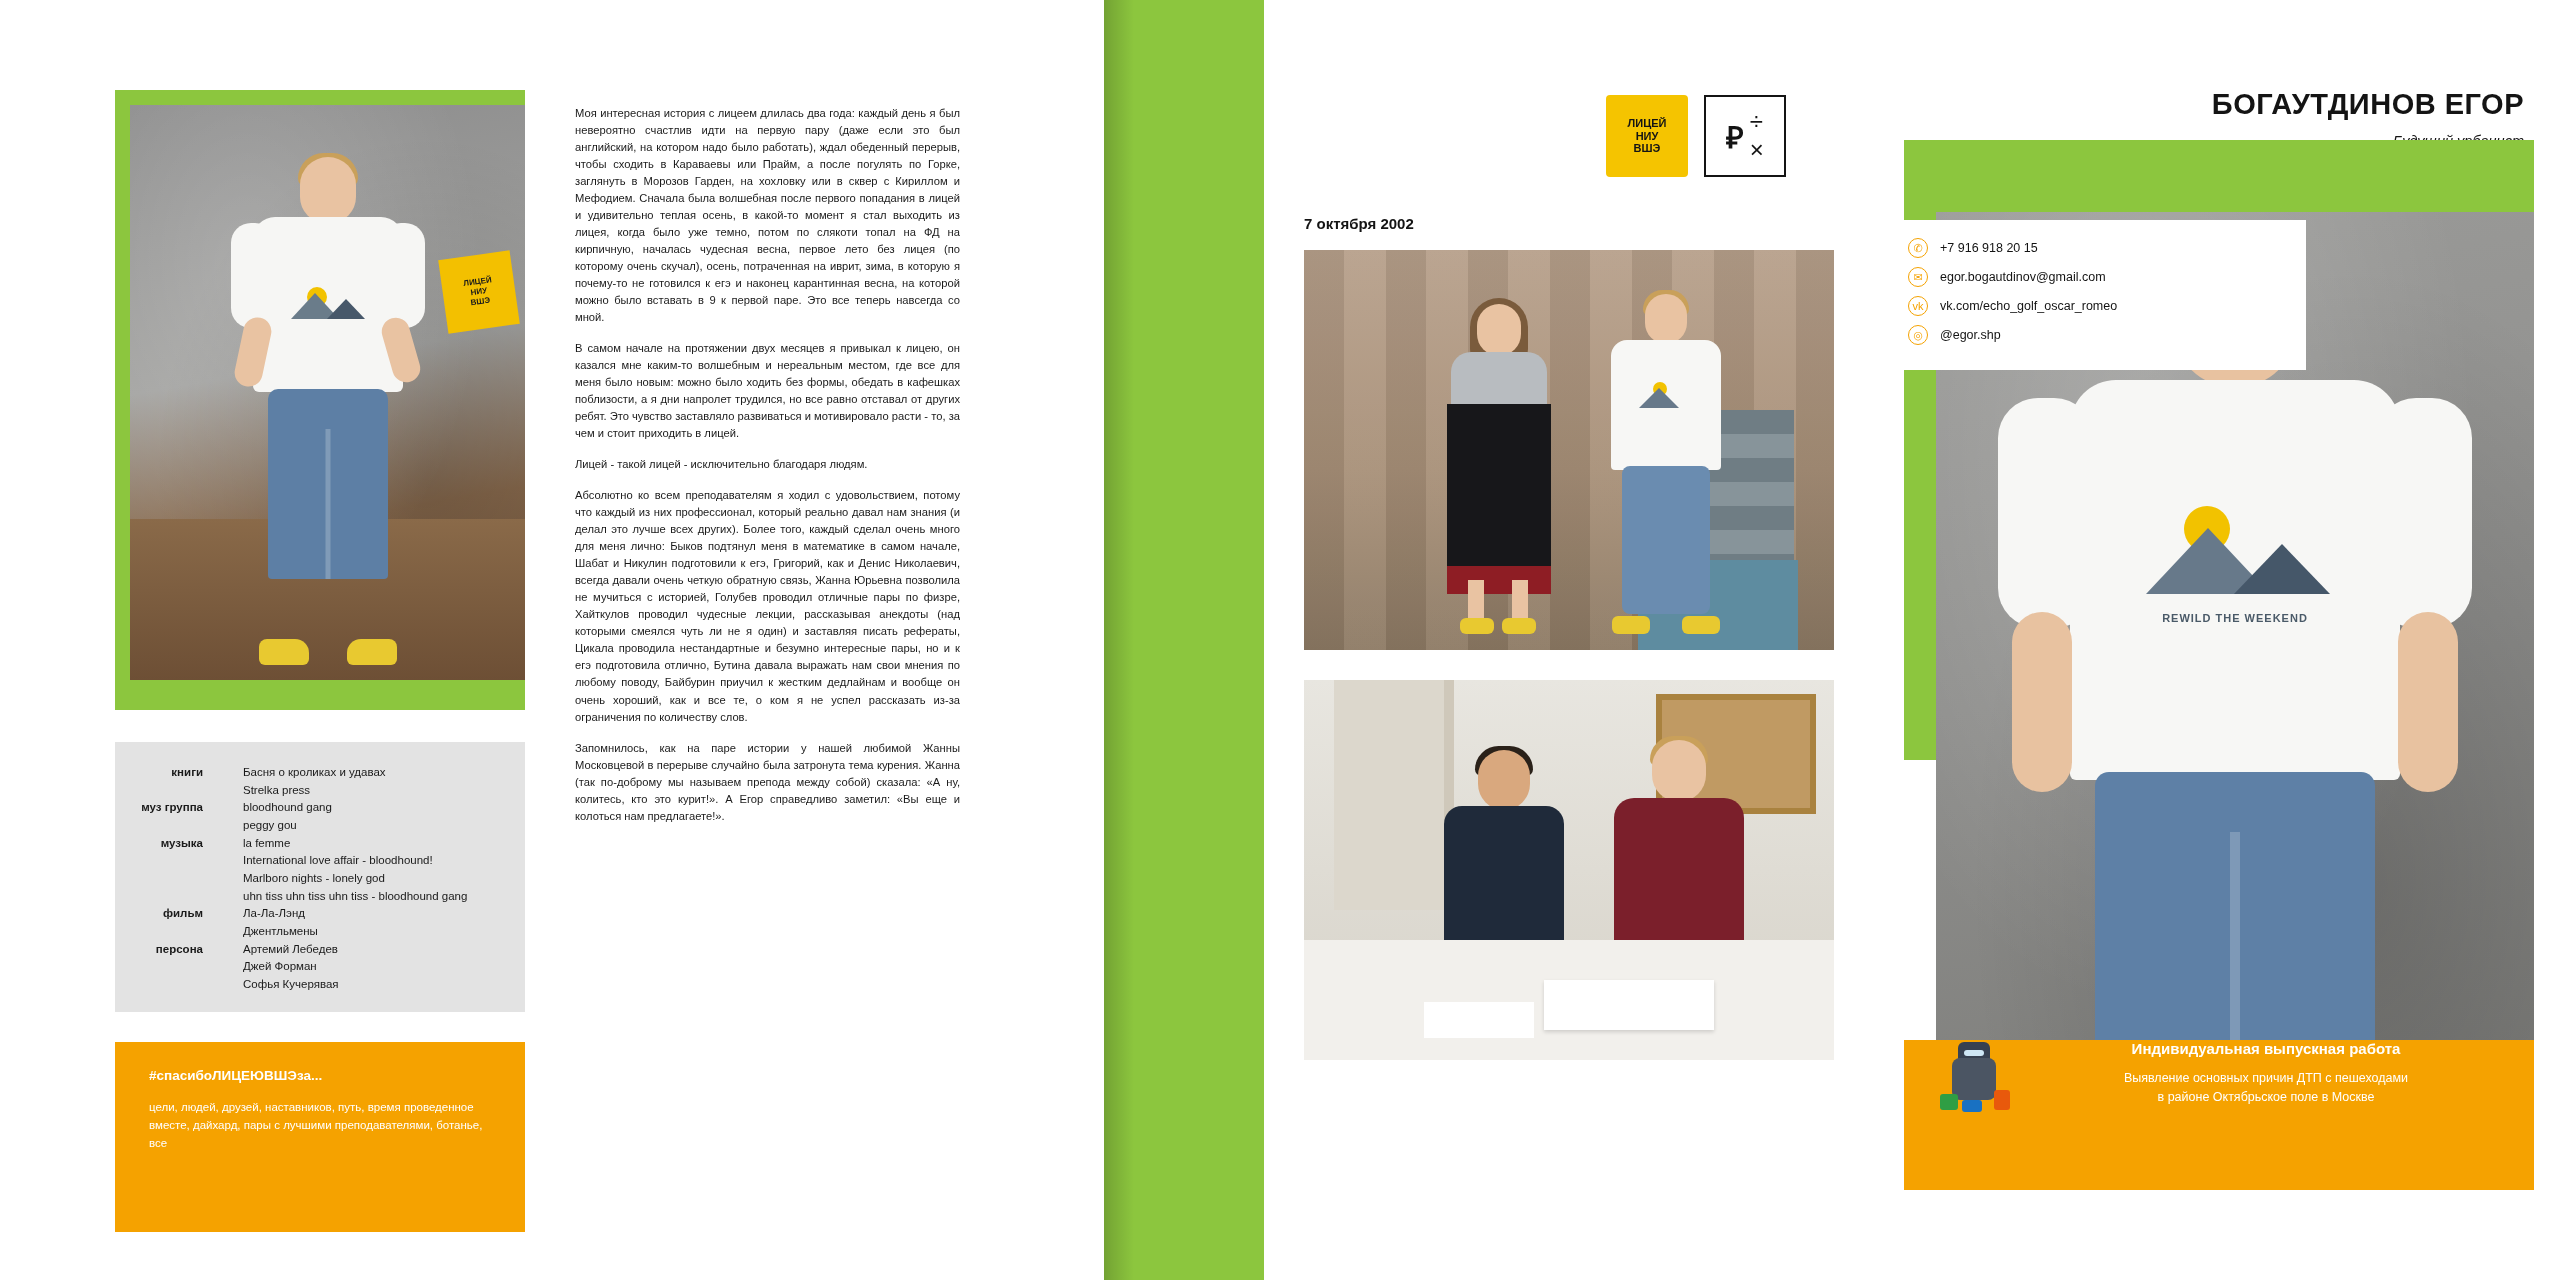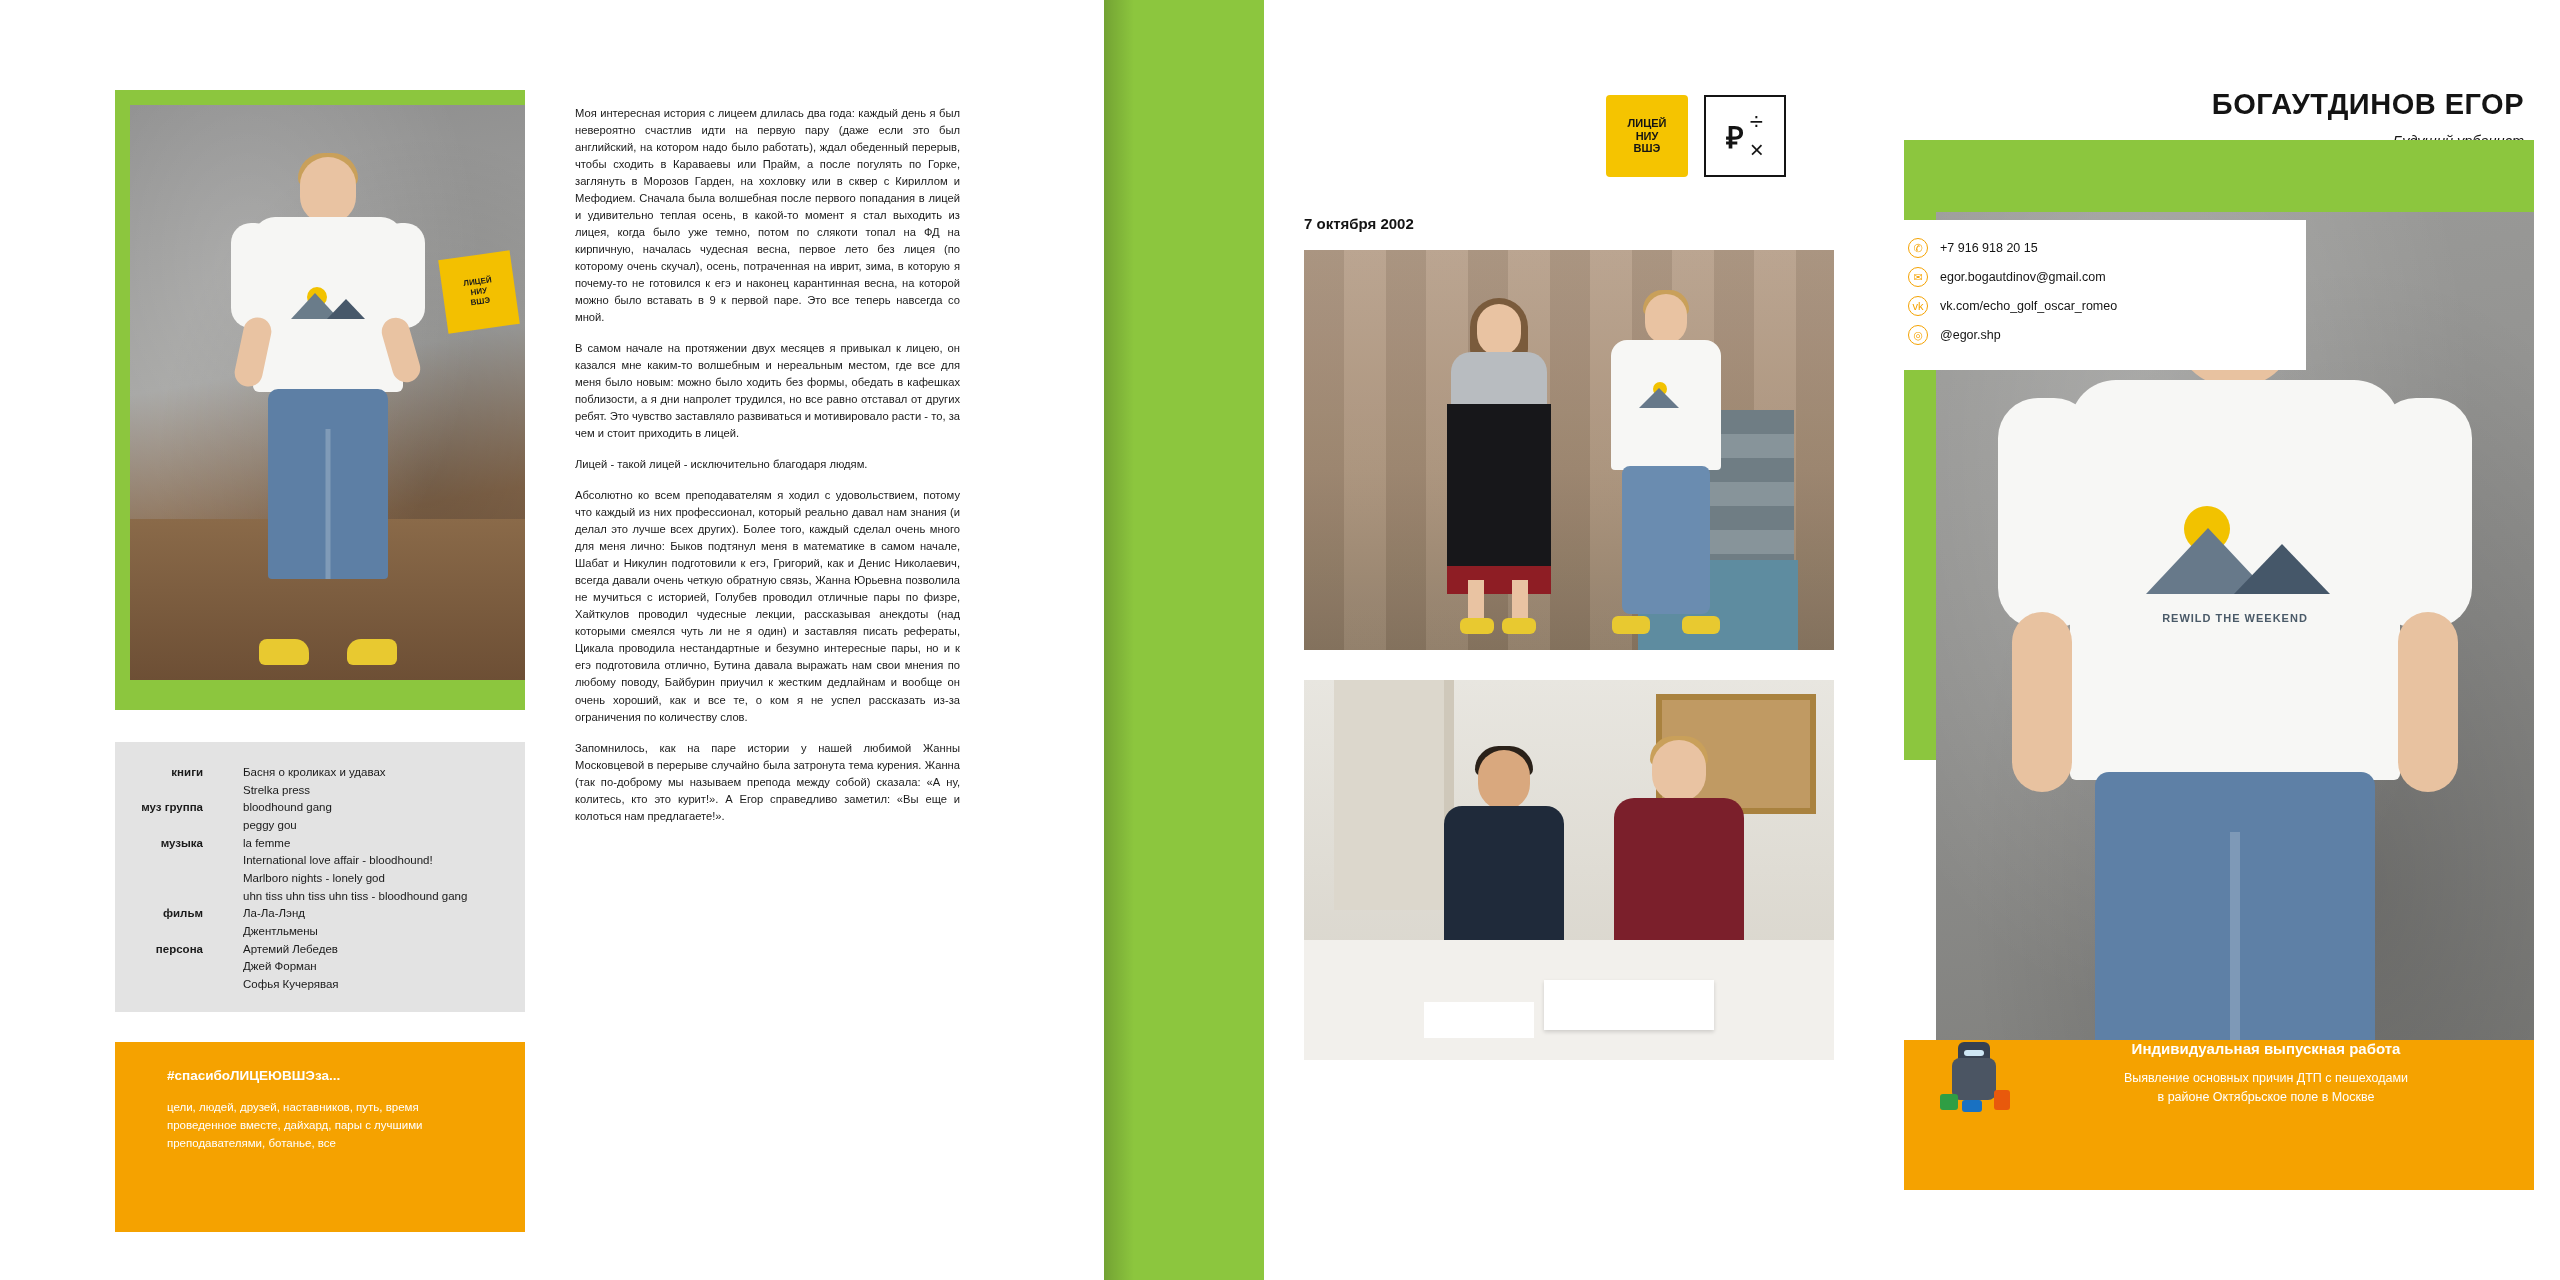--- a/index.html
+++ b/index.html
@@ -79,21 +79,21 @@
   .facts table { width: 100%; border-collapse: collapse; }
   .facts td { font-size: 11.5px; color: #1a1a1a; vertical-align: top; padding: 0 0 1px 0; line-height: 1.45; }
   .facts td.k { width: 96px; text-align: right; padding-right: 16px; font-weight: bold; }
   .facts td.v { text-align: left; padding-left: 24px; }
 
   
   .thanks {
     position: absolute; left: 115px; top: 1042px;
     width: 410px; height: 190px;
     background: #f5a200;
-    padding: 26px 52px;
+    padding: 26px 34px;
   }
   .thanks h3 { font-size: 13.5px; color:#fff; font-weight: bold; margin-bottom: 16px; }
   .thanks p { font-size: 11.5px; color:#fff; line-height: 1.55; }
 
   
   .left-text {
     position: absolute; left: 575px; top: 105px;
     width: 385px; height: 1130px;
   }
   .left-text p {

